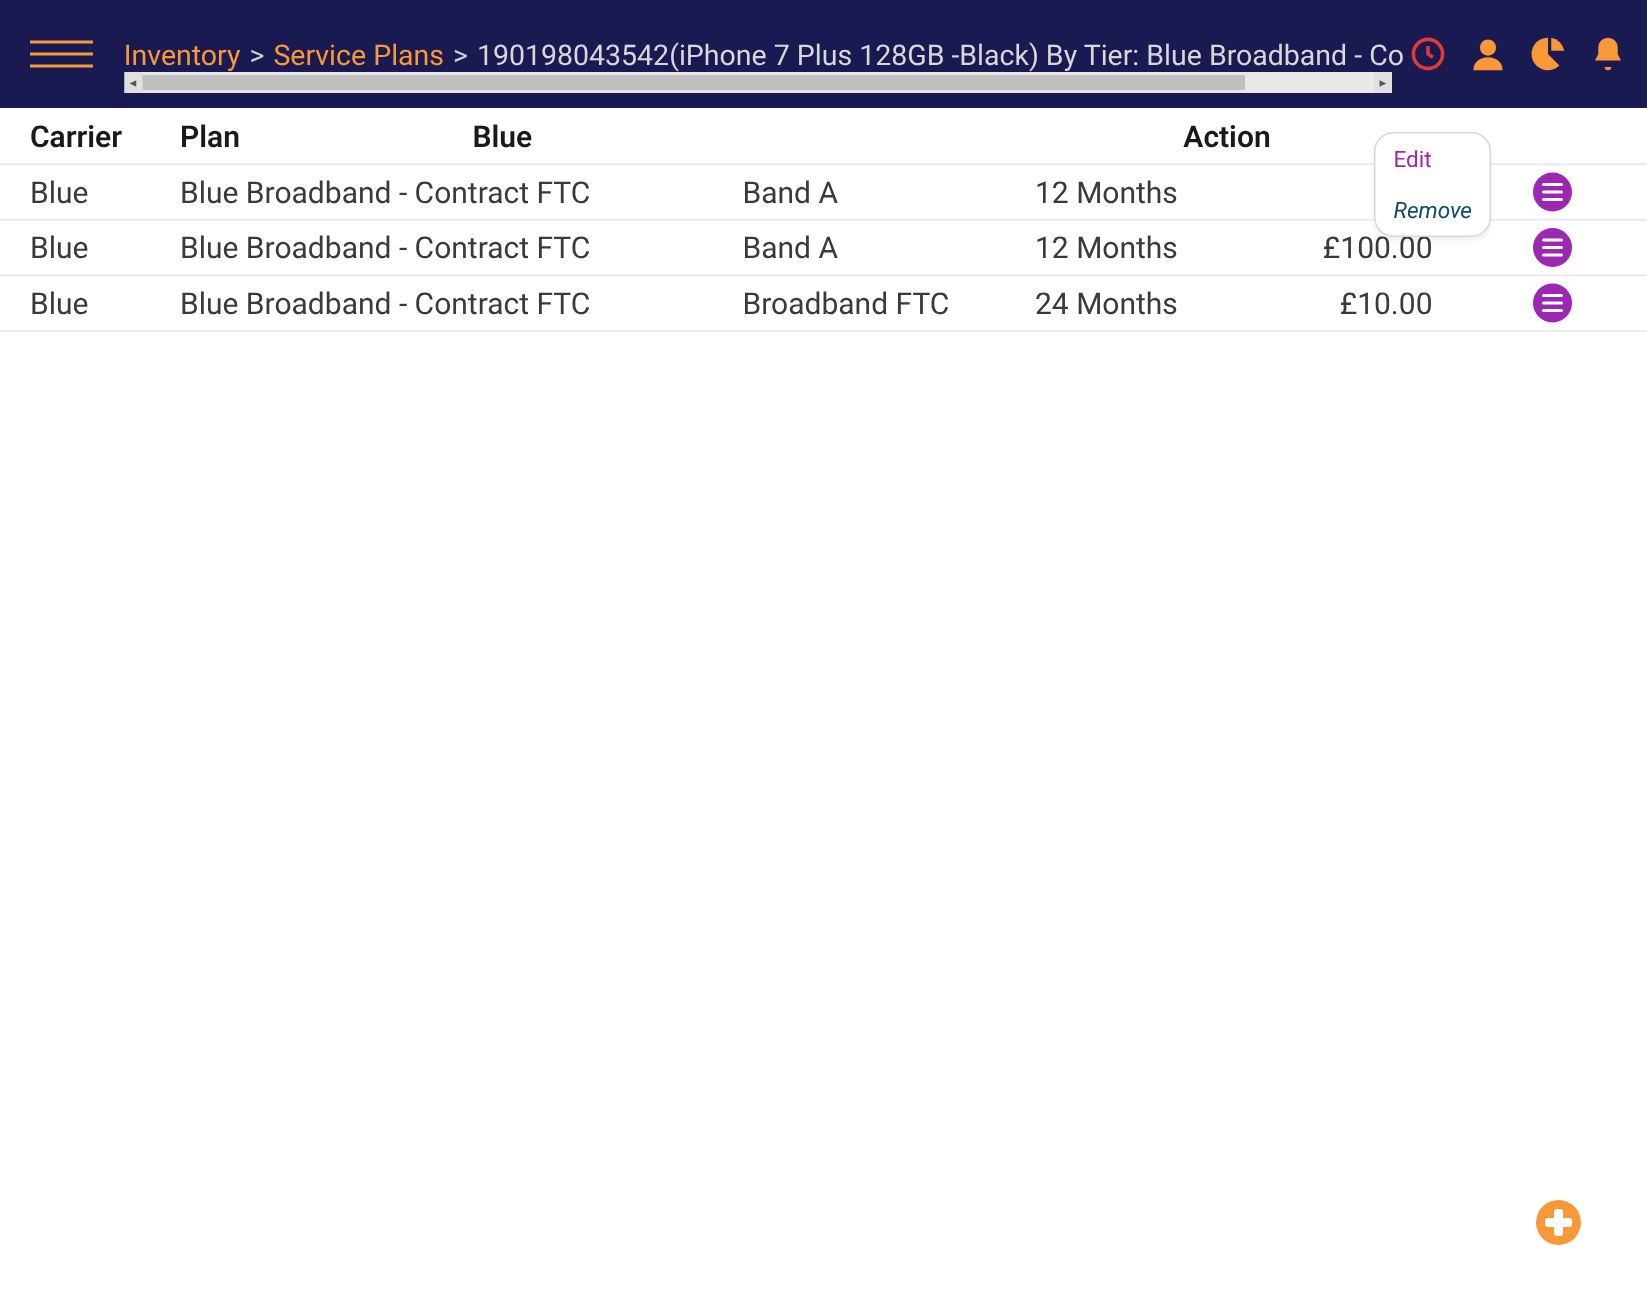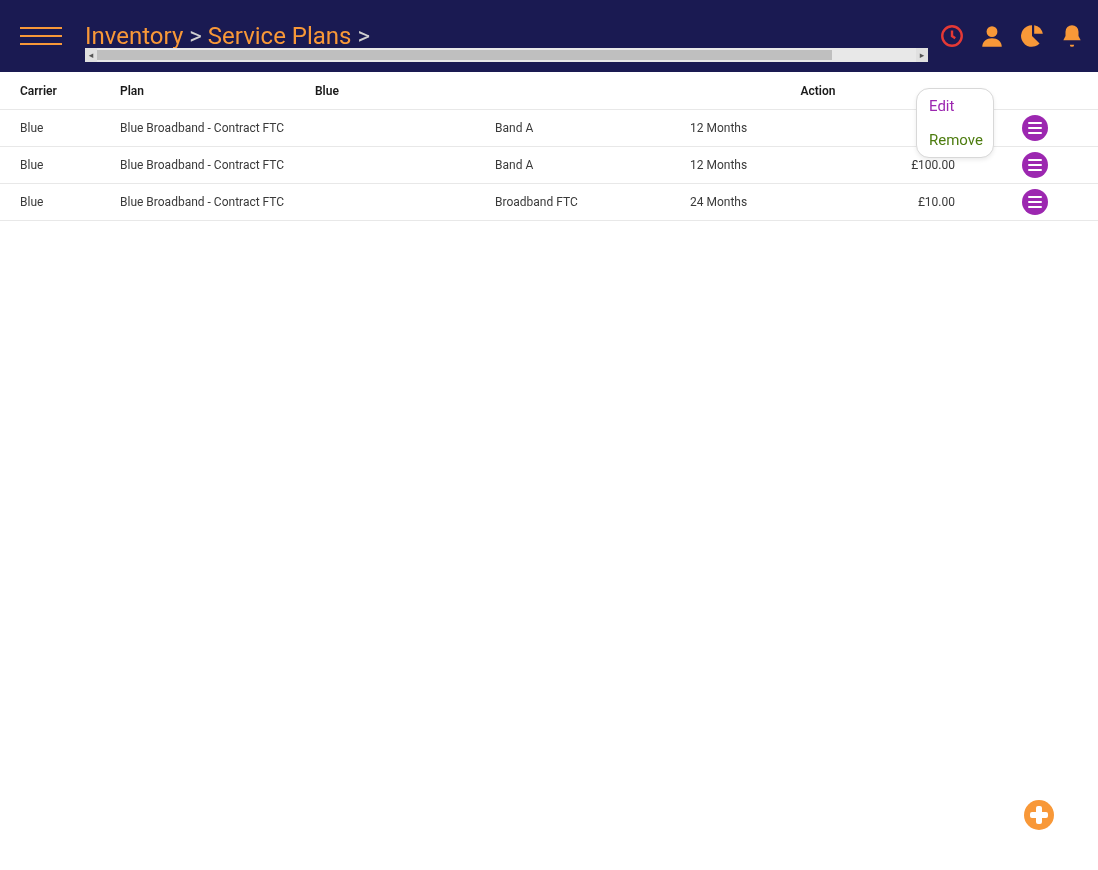--- a/index.html
+++ b/index.html
@@ -42,21 +42,21 @@
       margin-left: 15px;
       position: relative;
       height: 100%;
       display: flex;
       flex-direction: column;
       justify-content: center;
     }
     .breadcrumb {
       display: flex;
       align-items: center;
-      font-size: 24px;
+      font-size: 19px;
       white-space: nowrap;
       overflow: hidden;
     }
     .breadcrumb-link {
       color: #f89838;
       cursor: pointer;
     }
     .breadcrumb-sep {
       color: #d0d0d0;
       margin: 0 6px;
@@ -118,21 +118,21 @@
     
     .table {
       width: 100%;
     }
     .table-head, .table-row {
       display: flex;
       align-items: center;
       padding: 0 20px;
       border-bottom: 1px solid #e8e8e8;
       height: 37px;
-      font-size: 12px;
+      font-size: 20px;
     }
     .table-head {
       font-weight: 600;
       color: #1a1a1a;
       height: 38px;
     }
     .table-row {
       color: #3a3a3a;
     }
     .col-carrier { width: 100px; }
@@ -172,21 +172,21 @@
       border-radius: 13px;
       box-shadow: 0 2px 4px rgba(0,0,0,0.08);
       z-index: 10;
     }
     .dropdown-item {
       padding: 8px 12px;
       font-size: 15px;
       cursor: pointer;
     }
     .dropdown-item.edit { color: #9c27b0; }
-    .dropdown-item.remove { color: #4d7c0f; }
+    .dropdown-item.remove { color: #0c4a6e; font-style: italic; }
 
     .fab {
       position: absolute;
       bottom: 40px;
       right: 44px;
       width: 30px;
       height: 30px;
       border-radius: 50%;
       background: #f89838;
       display: flex;
@@ -210,20 +210,21 @@
     <div class="hamburger-line"></div>
     <div class="hamburger-line"></div>
     <div class="hamburger-line"></div>
   </div>
   <div class="breadcrumb-wrapper">
     <div class="breadcrumb">
       <span class="breadcrumb-link">Inventory</span>
       <span class="breadcrumb-sep">&gt;</span>
       <span class="breadcrumb-link">Service Plans</span>
       <span class="breadcrumb-sep">&gt;</span>
+      <span class="breadcrumb-current">190198043542(iPhone 7 Plus 128GB -Black) By Tier: Blue Broadband - Co</span>
     </div>
     <div class="scroll-track">
       <div class="scroll-arrow-left">◂</div>
       <div class="scroll-thumb"></div>
       <div class="scroll-arrow-right" style="margin-left:auto">▸</div>
     </div>
   </div>
   <div class="header-icons">
     <div class="icon-btn clock-icon">
       <svg viewBox="0 0 24 24" stroke-width="2.2">

